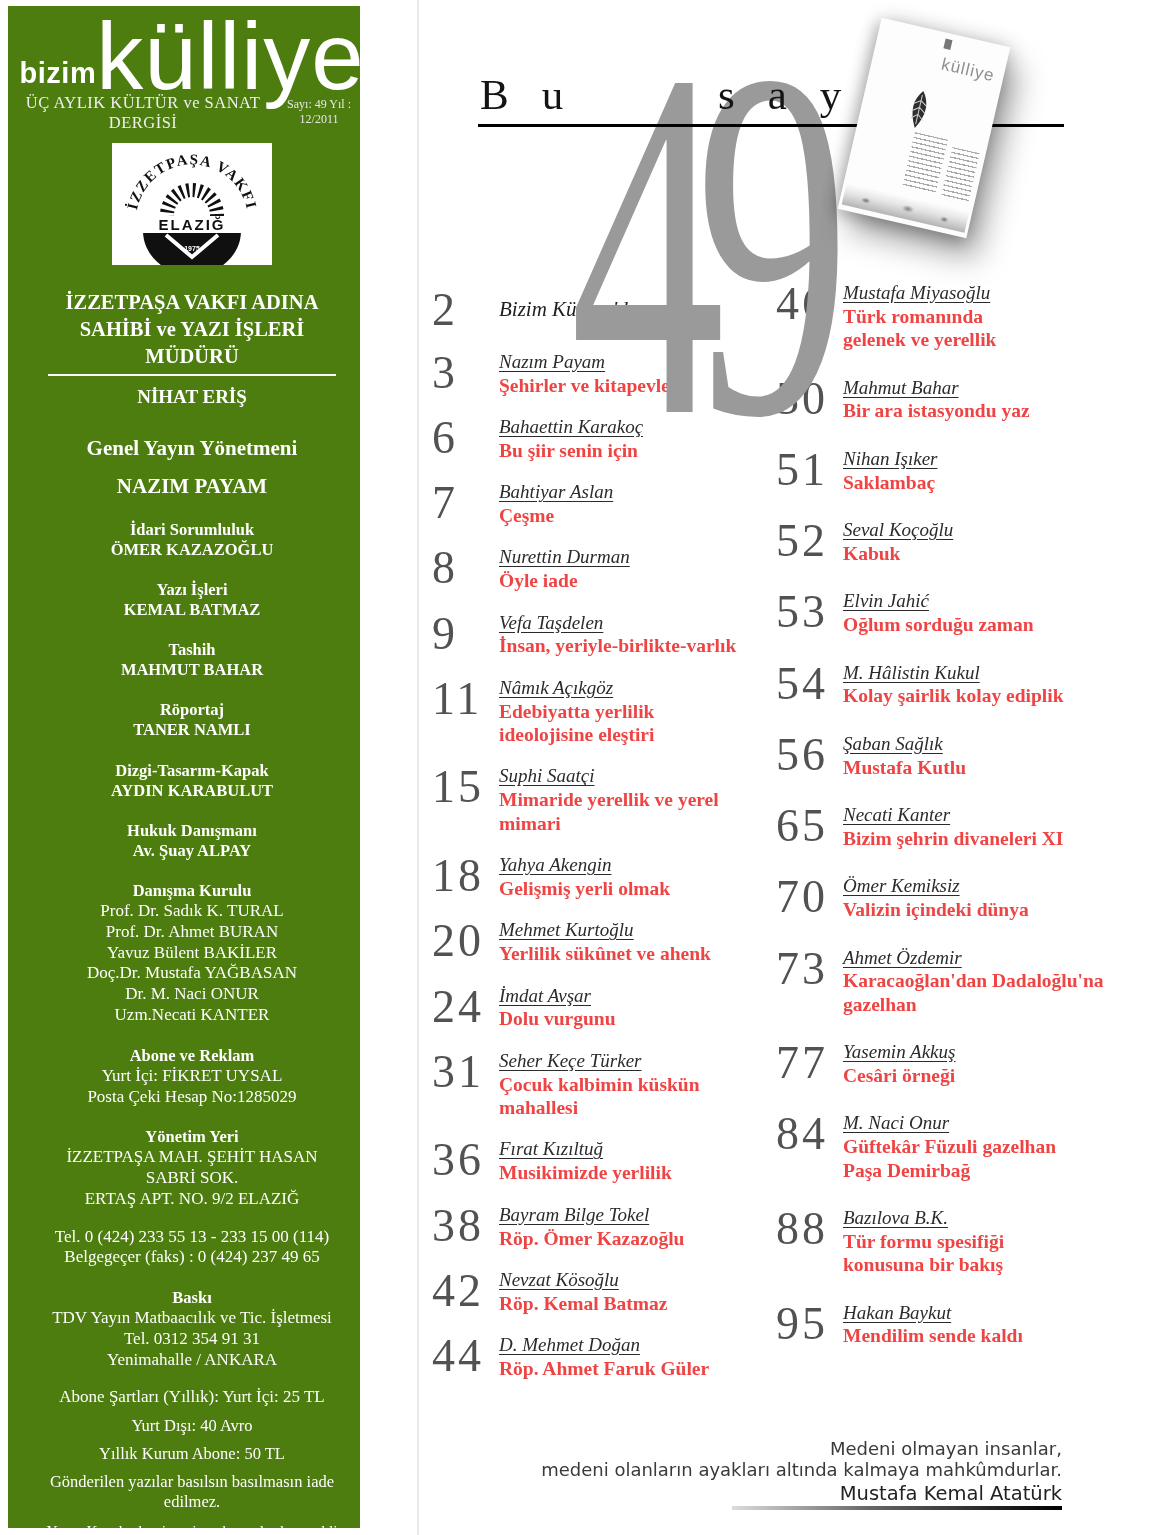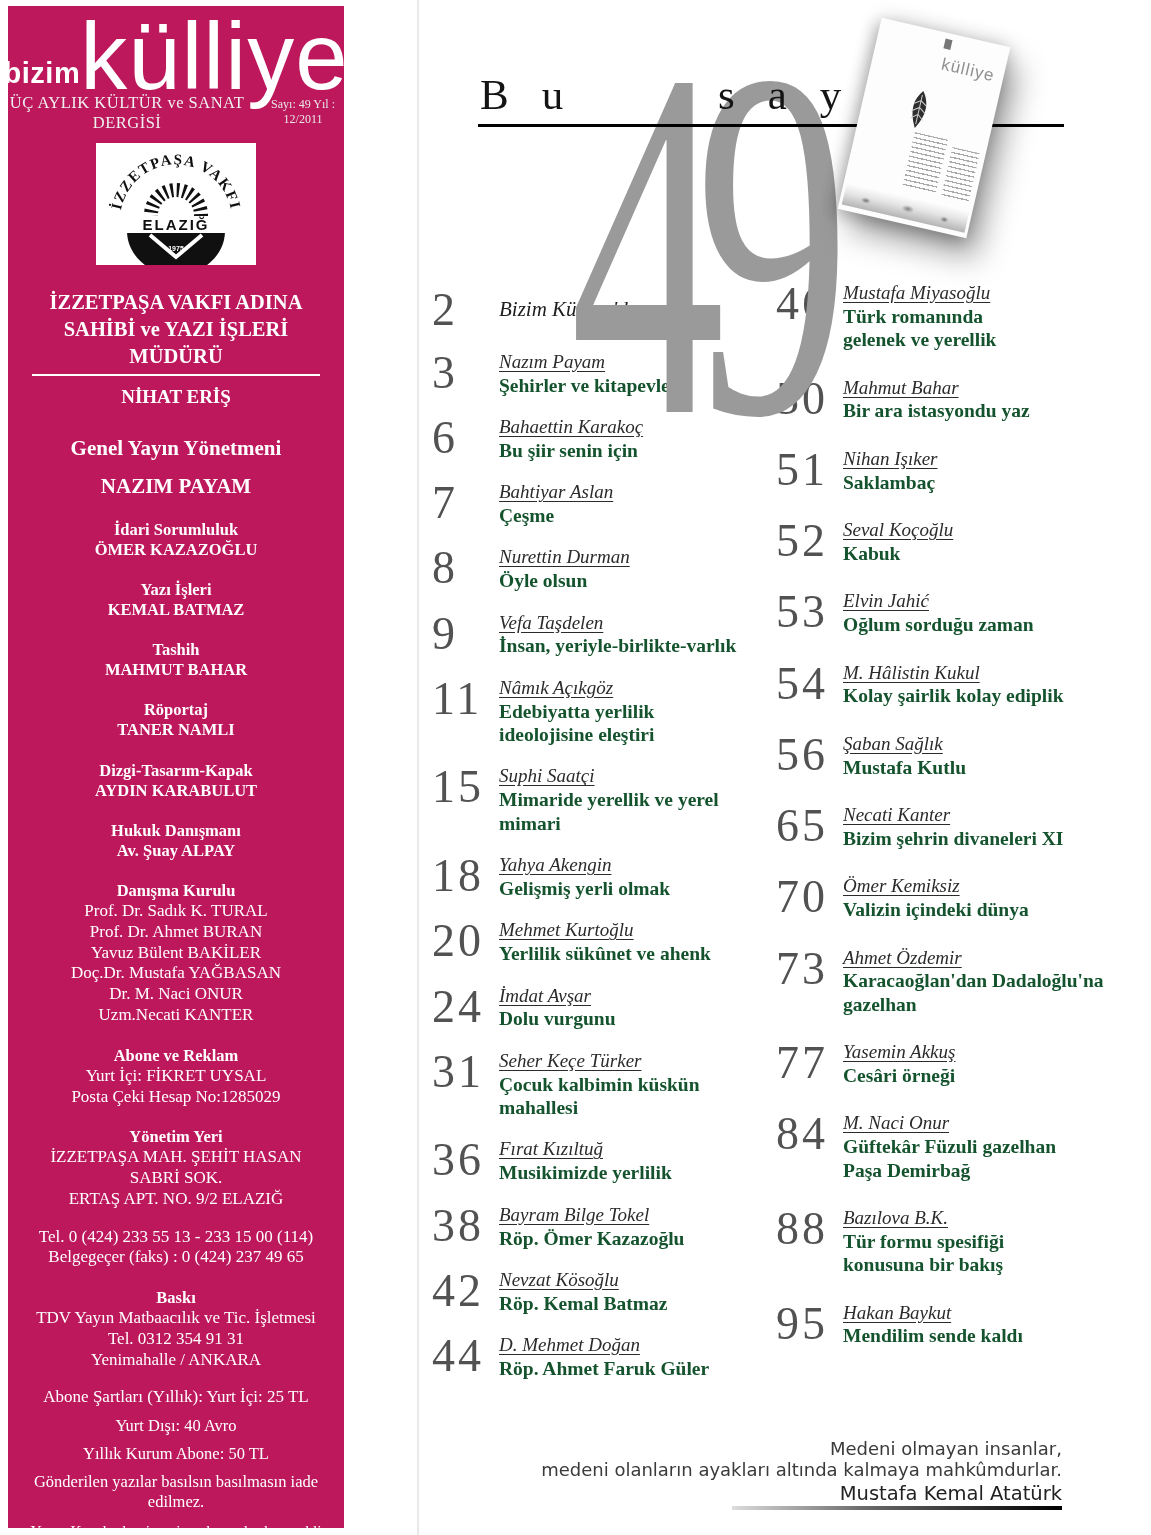--- a/index.html
+++ b/index.html
@@ -3,21 +3,21 @@
 <meta charset="utf-8">
 <style>
   html,body{margin:0;padding:0;}
   body{
     width:1151px;height:1535px;position:relative;background:#ffffff;
     font-family:"Liberation Serif", serif;overflow:hidden;
   }
   
   .sidebar{
     position:absolute;left:8px;top:6px;width:336px;height:1522px;
-    background:#be185d;color:#fff;text-align:center;
+    background:#4d7c0f;color:#fff;text-align:center;padding-left:16px;
   }
   .edge-line{position:absolute;left:417px;top:0;width:2px;height:1535px;background:#e9e9e9;}
   .brand{display:flex;align-items:baseline;justify-content:center;margin-top:6px;color:#fff;}
   .brand-small{font-family:"Liberation Sans",sans-serif;font-weight:700;font-size:29px;letter-spacing:.5px;position:relative;top:-6px;}
   .brand-big{font-family:"Liberation Sans",sans-serif;font-weight:300;font-size:94px;line-height:.95;letter-spacing:1px;}
   .tagline-row{display:flex;justify-content:flex-start;align-items:baseline;gap:16px;margin-top:-8px;}
   .tagline{font-size:16.5px;letter-spacing:.5px;color:#f0f0f0;}
   .issue-info{font-size:12px;color:#e8e8e8;}
   .emblem-box{width:160px;height:122px;background:#fff;margin:10px auto 0;}
   
@@ -72,21 +72,21 @@
   .toc-right .toc-entry{margin-bottom:25px;}
   .t-num{
     width:62px;flex:0 0 62px;font-size:46px;line-height:.95;color:#525252;
     letter-spacing:3px;
   }
   .t-body{padding-left:5px;width:300px;}
   .t-author{
     font-style:italic;font-size:19px;color:#2b2b2b;
     text-decoration:underline;text-underline-offset:3px;line-height:1.15;
   }
-  .t-title{font-weight:bold;font-size:19.5px;color:#14532d;line-height:1.2;white-space:pre-line;margin-top:1px;}
+  .t-title{font-weight:bold;font-size:19.5px;color:#ef4444;line-height:1.2;white-space:pre-line;margin-top:1px;}
   .toc-entry.intro .t-title{font-weight:normal;font-style:italic;font-size:21px;margin-top:9px;color:#1d1d1d;}
   
   .quote{
     position:absolute;right:89px;top:1438px;width:560px;text-align:right;z-index:2;
     font-family:"DejaVu Sans",sans-serif;color:#3a3a3a;font-size:18px;line-height:1.18;
   }
   .quote-attr{font-weight:normal;font-size:19.5px;color:#222;margin-top:2px;}
   .quote-rule{height:4px;width:330px;margin-left:auto;margin-top:1px;background:linear-gradient(to right,#dcdcdc,#6a6a6a 40%,#000);}
 </style>
 </head>
@@ -259,21 +259,21 @@
       <div class="t-body">
         <div class="t-author">Bahtiyar Aslan</div>
         <div class="t-title">Çeşme</div>
       </div>
     </div>
 
     <div class="toc-entry">
       <div class="t-num">8</div>
       <div class="t-body">
         <div class="t-author">Nurettin Durman</div>
-        <div class="t-title">Öyle olsun</div>
+        <div class="t-title">Öyle iade</div>
       </div>
     </div>
 
     <div class="toc-entry">
       <div class="t-num">9</div>
       <div class="t-body">
         <div class="t-author">Vefa Taşdelen</div>
         <div class="t-title">İnsan, yeriyle-birlikte-varlık</div>
       </div>
     </div>

